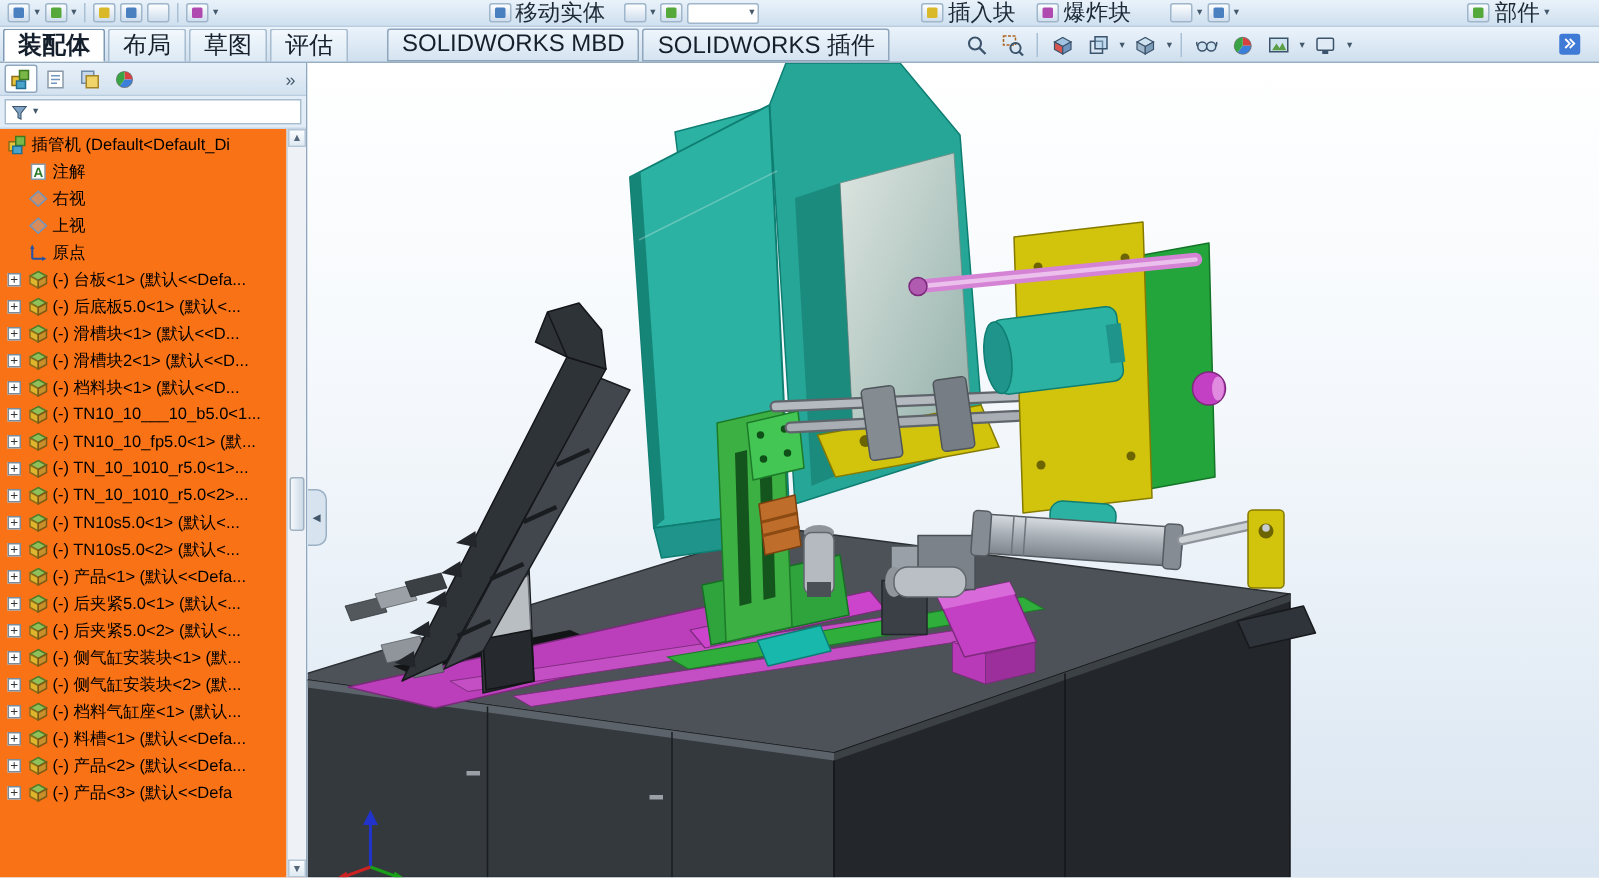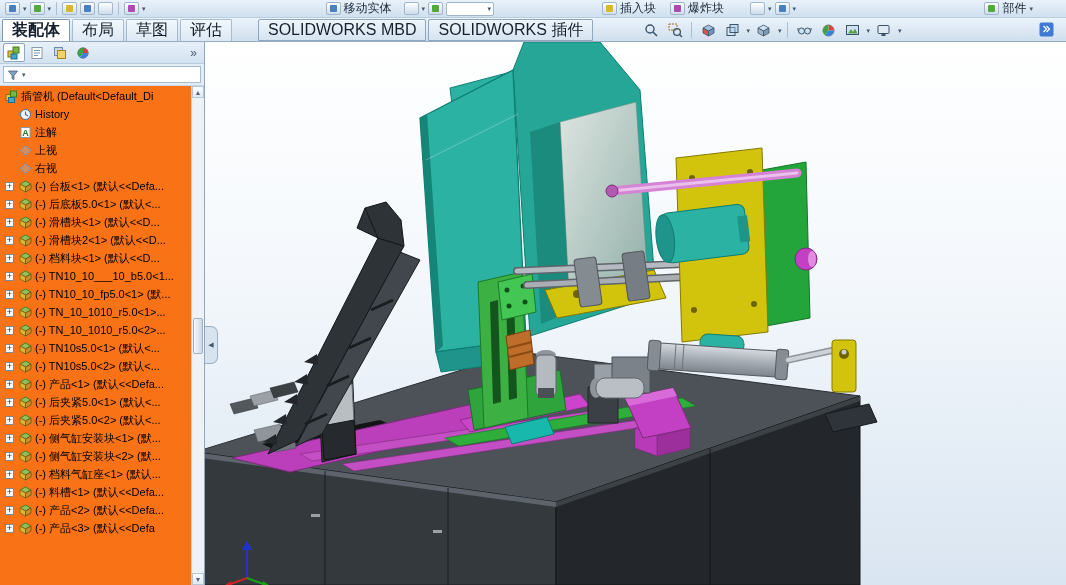--- a/index.html
+++ b/index.html
@@ -8,21 +8,21 @@
 
   
   .top-strip{height:18px;flex:none;background:linear-gradient(#e9f2fa,#d0e0ef);border-bottom:1px solid #b9cde0;display:flex;align-items:center;padding:0 3px;overflow:hidden;white-space:nowrap}
   .ts-group{display:flex;align-items:center;gap:3px;padding:0 2px;flex:none}
   .ts-sep{width:1px;height:13px;background:#a9bfd3;margin:0 3px;flex:none}
   .mini-icon{width:15px;height:13px;border-radius:2px;background:linear-gradient(#fdfeff,#cfdded);border:1px solid #9fb6cb;position:relative;flex:none}
   .mini-icon.g::after,.mini-icon.y::after,.mini-icon.b::after,.mini-icon.m::after{content:"";position:absolute;left:3px;top:2px;width:7px;height:7px;border-radius:1px}
   .mini-icon.g::after{background:#55a83a}.mini-icon.y::after{background:#d9b92a}
   .mini-icon.b::after{background:#4a7fc0}.mini-icon.m::after{background:#b04ab0}
   .caret{font-size:7px;color:#44586c;line-height:1;flex:none}
-  .ts-label{font-size:12px;color:#1c2a38}
+  .ts-label{font-size:15px;color:#1c2a38}
   .ts-combo{width:48px;height:14px;background:#fff;border:1px solid #9fb6cb;border-radius:2px;display:flex;align-items:center;justify-content:flex-end;padding:0 2px}
 
   
   .tab-row{height:24px;flex:none;display:flex;align-items:stretch;background:linear-gradient(#ebf3fb,#cfdfee);border-bottom:1px solid #96adc2;padding:1px 2px 0 2px}
   .tab{padding:2px 9px;font-size:16px;border:1px solid #a8bccf;border-bottom:none;background:linear-gradient(#f2f8fd,#dcE9f4);margin-right:2px;display:flex;align-items:center;border-radius:2px 2px 0 0}
   .tab.active{background:#ffffff;border-color:#7f99b2;font-weight:bold}
   .tab.addin{border:1px solid #8fa6bc;background:linear-gradient(#eef5fb,#d5e4f1)}
   .tab.addin:first-of-type{margin-left:24px}
   .gap24{width:24px;flex:none}
   .hud{display:flex;align-items:center;gap:4px;margin-left:46px}
@@ -268,53 +268,54 @@
                   <rect x="5.5" y="1" width="6" height="6" fill="#7ab648" stroke="#3f7a1e"></rect>
                   <rect x="3.5" y="7.5" width="6" height="5" fill="#4aa3c8" stroke="#1f6f94"></rect>
                 </svg>
               </span>
               <span class="tlabel">插管机 (Default&lt;Default_Di</span>
             </div>
             <div class="tree-row">
               <span class="gut"></span>
               <span class="ticon">
                 <svg width="13" height="13">
-                  <circle cx="6.5" cy="6.5" r="5" fill="#eef4fb" stroke="#3a6ea5"></circle>
-                  <path d="M6.5 3.5 V6.5 L9 8" stroke="#3a6ea5" fill="none" stroke-width="1.2"></path>
-                </svg>
-              </span>
-              <span class="tlabel">History</span>
-            </div>
-            <div class="tree-row">
-              <span class="gut"></span>
-              <span class="ticon">
-                <svg width="13" height="13">
                   <rect x="2" y="1.5" width="9" height="10" fill="#fff" stroke="#8a9aa8"></rect>
                   <text x="6.5" y="10" font-size="9" text-anchor="middle" fill="#2a7a2a" font-weight="bold">A</text>
                 </svg>
               </span>
               <span class="tlabel">注解</span>
             </div>
             <div class="tree-row">
               <span class="gut"></span>
               <span class="ticon">
                 <svg width="13" height="13">
                   <polygon points="6.5,1.5 12,6.5 6.5,11.5 1,6.5" fill="rgba(150,190,230,0.35)" stroke="#6f94bd"></polygon>
                 </svg>
               </span>
+              <span class="tlabel">右视</span>
+            </div>
+            <div class="tree-row">
+              <span class="gut"></span>
+              <span class="ticon">
+                <svg width="13" height="13">
+                  <polygon points="6.5,1.5 12,6.5 6.5,11.5 1,6.5" fill="rgba(150,190,230,0.35)" stroke="#6f94bd"></polygon>
+                </svg>
+              </span>
               <span class="tlabel">上视</span>
             </div>
             <div class="tree-row">
               <span class="gut"></span>
               <span class="ticon">
                 <svg width="13" height="13">
-                  <polygon points="6.5,1.5 12,6.5 6.5,11.5 1,6.5" fill="rgba(150,190,230,0.35)" stroke="#6f94bd"></polygon>
-                </svg>
-              </span>
-              <span class="tlabel">右视</span>
+                  <path d="M2.5 10.5 H9.5 M2.5 10.5 V3.5" stroke="#2a52a0" stroke-width="1.4" fill="none"></path>
+                  <polygon points="12,10.5 9,9 9,12" fill="#2a52a0"></polygon>
+                  <polygon points="2.5,1 1,4 4,4" fill="#2a52a0"></polygon>
+                </svg>
+              </span>
+              <span class="tlabel">原点</span>
             </div>
             <div class="tree-row">
               <span class="gut">
                 <span class="exp">+</span>
               </span>
               <span class="ticon">
                 <svg width="13" height="13">
                   <polygon points="6.5,1 12,4 6.5,7 1,4" fill="#8fc05a" stroke="#4e7a2a"></polygon>
                   <polygon points="1,4 6.5,7 6.5,12 1,9" fill="#e0b52e" stroke="#8a6d1a"></polygon>
                   <polygon points="12,4 6.5,7 6.5,12 12,9" fill="#c98f2a" stroke="#7a5a14"></polygon>

